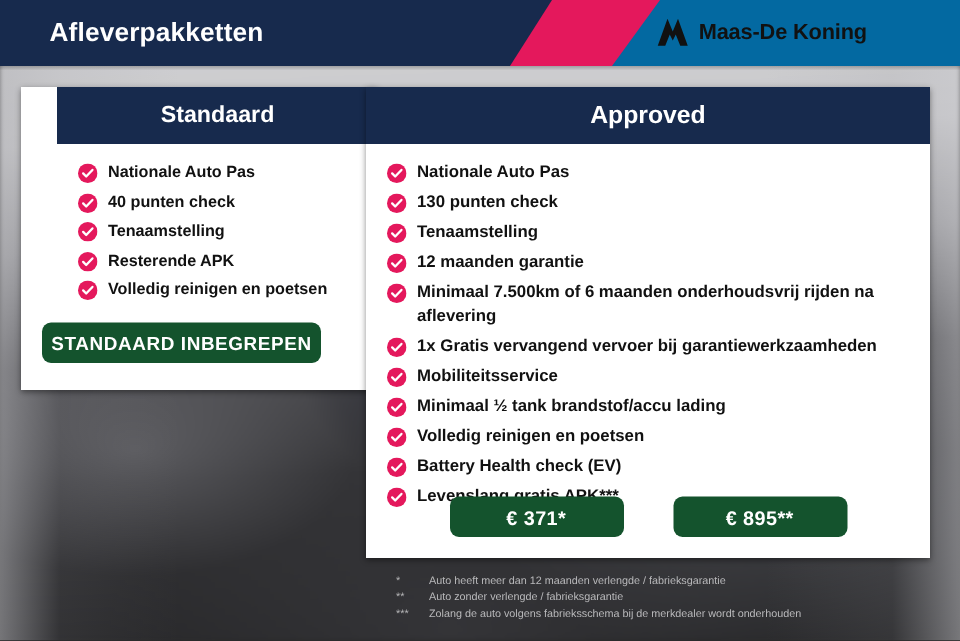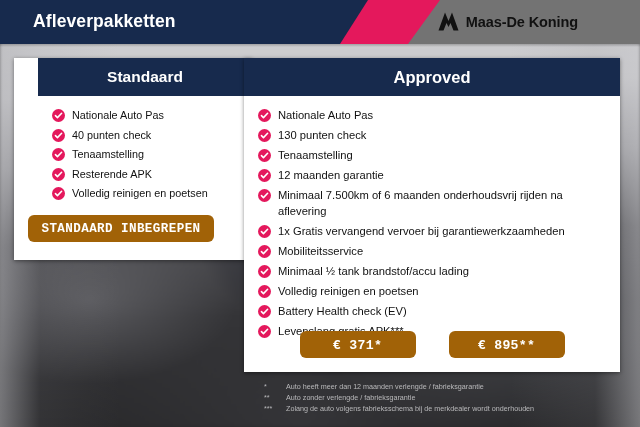--- a/index.html
+++ b/index.html
@@ -41,21 +41,21 @@
     background:
       linear-gradient(90deg, rgba(180,180,184,0.55) 0px, rgba(140,140,146,0.10) 40px, rgba(0,0,0,0) 120px),
       linear-gradient(270deg, rgba(200,200,204,0.50) 0px, rgba(150,150,155,0.12) 45px, rgba(0,0,0,0) 130px);
   }
 
   
   .header {
     position: absolute;
     left: 0; top: 0;
     width: 640px; height: 44px;
-    background: #737373;
+    background: #0369a1;
     overflow: hidden;
   }
   .header-navy {
     position: absolute;
     left: 0; top: 0;
     width: 400px; height: 44px;
     background: #172a4d;
     clip-path: polygon(0 0, 400px 0, 368px 44px, 0 44px);
   }
   .header-pink {
@@ -133,37 +133,37 @@
   }
   .check {
     flex: 0 0 auto;
     width: 13px; height: 13px;
     margin-top: 1px;
     margin-right: 7px;
     display: block;
   }
   .feature-text {
     color: #111111;
-    font-weight: normal;
+    font-weight: bold;
     line-height: 1.35;
   }
   .card-left .feature-text  { font-size: 10.8px; }
   .card-right .feature-text { font-size: 11.2px; }
 
   
   .pill {
     display: inline-block;
-    background: #a16207;
+    background: #14532d;
     color: #ffffff;
     font-weight: bold;
     border-radius: 6px;
     border: none;
     box-sizing: border-box;
     cursor: pointer;
-    font-family: Liberation Mono, monospace;
+    font-family: Liberation Sans, sans-serif;
   }
   .btn-standard {
     position: absolute;
     left: 14px; bottom: 18px;
     width: 186px; height: 27px;
     line-height: 27px;
     font-size: 12.6px;
     letter-spacing: 0.4px;
   }
   .price-row {

